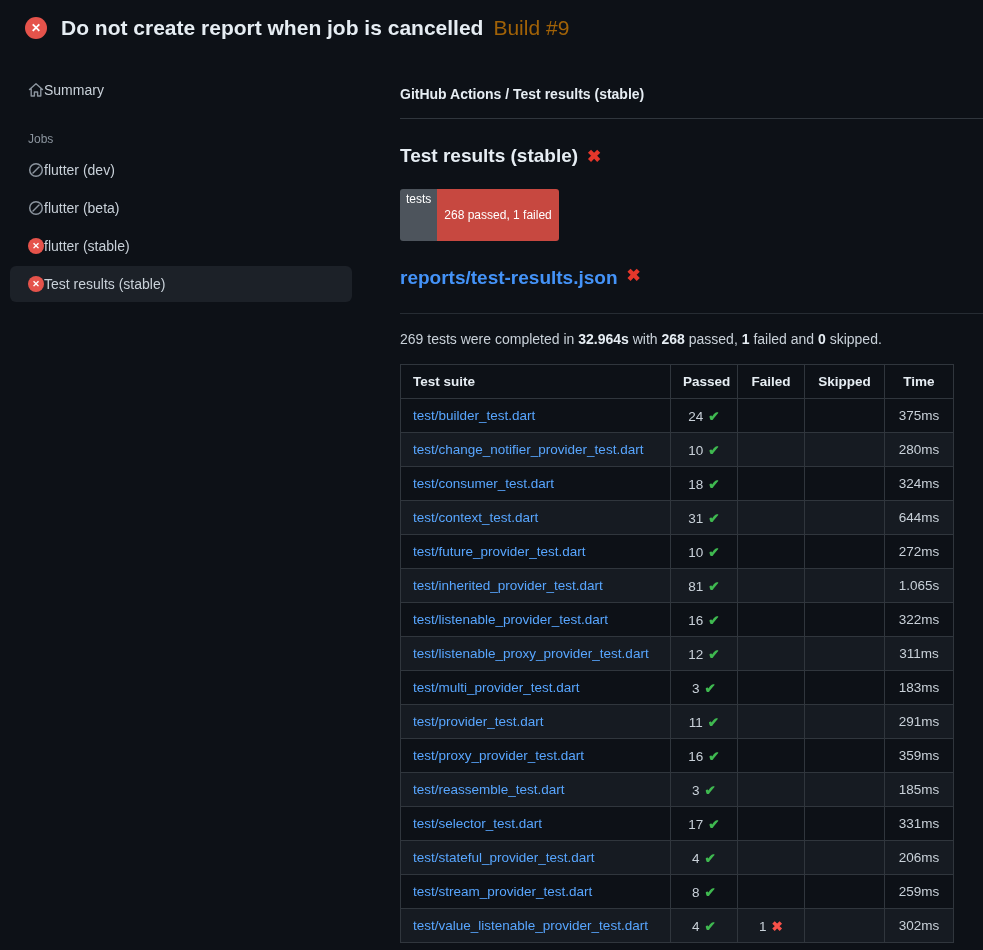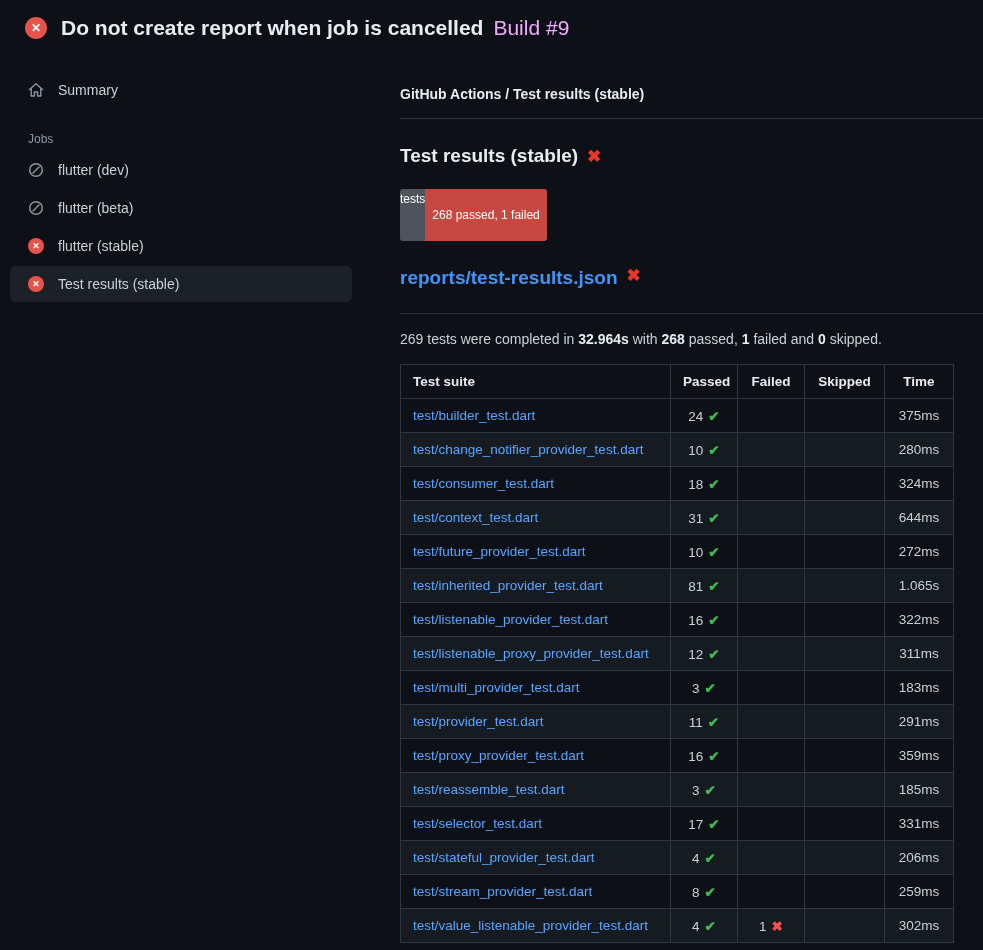--- a/index.html
+++ b/index.html
@@ -25,32 +25,31 @@
     justify-content: center;
     border-radius: 50%;
     background: #e5534b;
     color: #fff;
     font-weight: bold;
     flex: none;
   }
   .status-circle.lg { width: 22px; height: 22px; font-size: 12px; }
   .status-circle.sm { width: 16px; height: 16px; font-size: 9px; }
   .topbar-title { font-size: 21px; font-weight: bold; color: #e6edf3; white-space: nowrap; }
-  .topbar-build { font-size: 21px; color: #f0abfc; margin-left: -4px; white-space: nowrap; }
+  .topbar-build { font-size: 21px; color: #a16207; margin-left: -4px; white-space: nowrap; }
 
   
   .layout { display: flex; align-items: flex-start; }
   .sidebar { width: 380px; flex: none; padding-top: 14px; }
   .content { flex: 1; padding: 30px 0 0 20px; min-width: 0; }
 
   
   .side-item {
     display: flex;
     align-items: center;
-    gap: 14px;
     padding: 10px 18px;
     margin: 2px 28px 2px 10px;
     border-radius: 6px;
     font-size: 14px;
     color: #c9d1d9;
     cursor: pointer;
   }
   .side-item.selected { background: #1c2128; }
   .side-item .lbl { white-space: nowrap; }
   .jobs-label { font-size: 12px; color: #8b949e; margin: 24px 0 6px 28px; }
@@ -73,21 +72,21 @@
   .x-mark { color: #e5372b; font-weight: bold; font-size: 17px; line-height: 1; }
 
   .badge {
     display: inline-flex;
     margin-top: 22px;
     font-size: 12px;
     border-radius: 3px;
     overflow: hidden;
     line-height: 1;
   }
-  .badge .k { background: #4d545c; color: #fff; padding: 4px 0; }
+  .badge .k { background: #4d545c; color: #fff; padding: 4px 6px; }
   .badge .v { background: #c74840; color: #fff; padding: 20px 7px; }
 
   h2.report-title {
     margin-top: 26px;
     padding-bottom: 24px;
     border-bottom: 1px solid #262c33;
     font-size: 19px;
     font-weight: bold;
     display: flex;
     align-items: flex-start;

